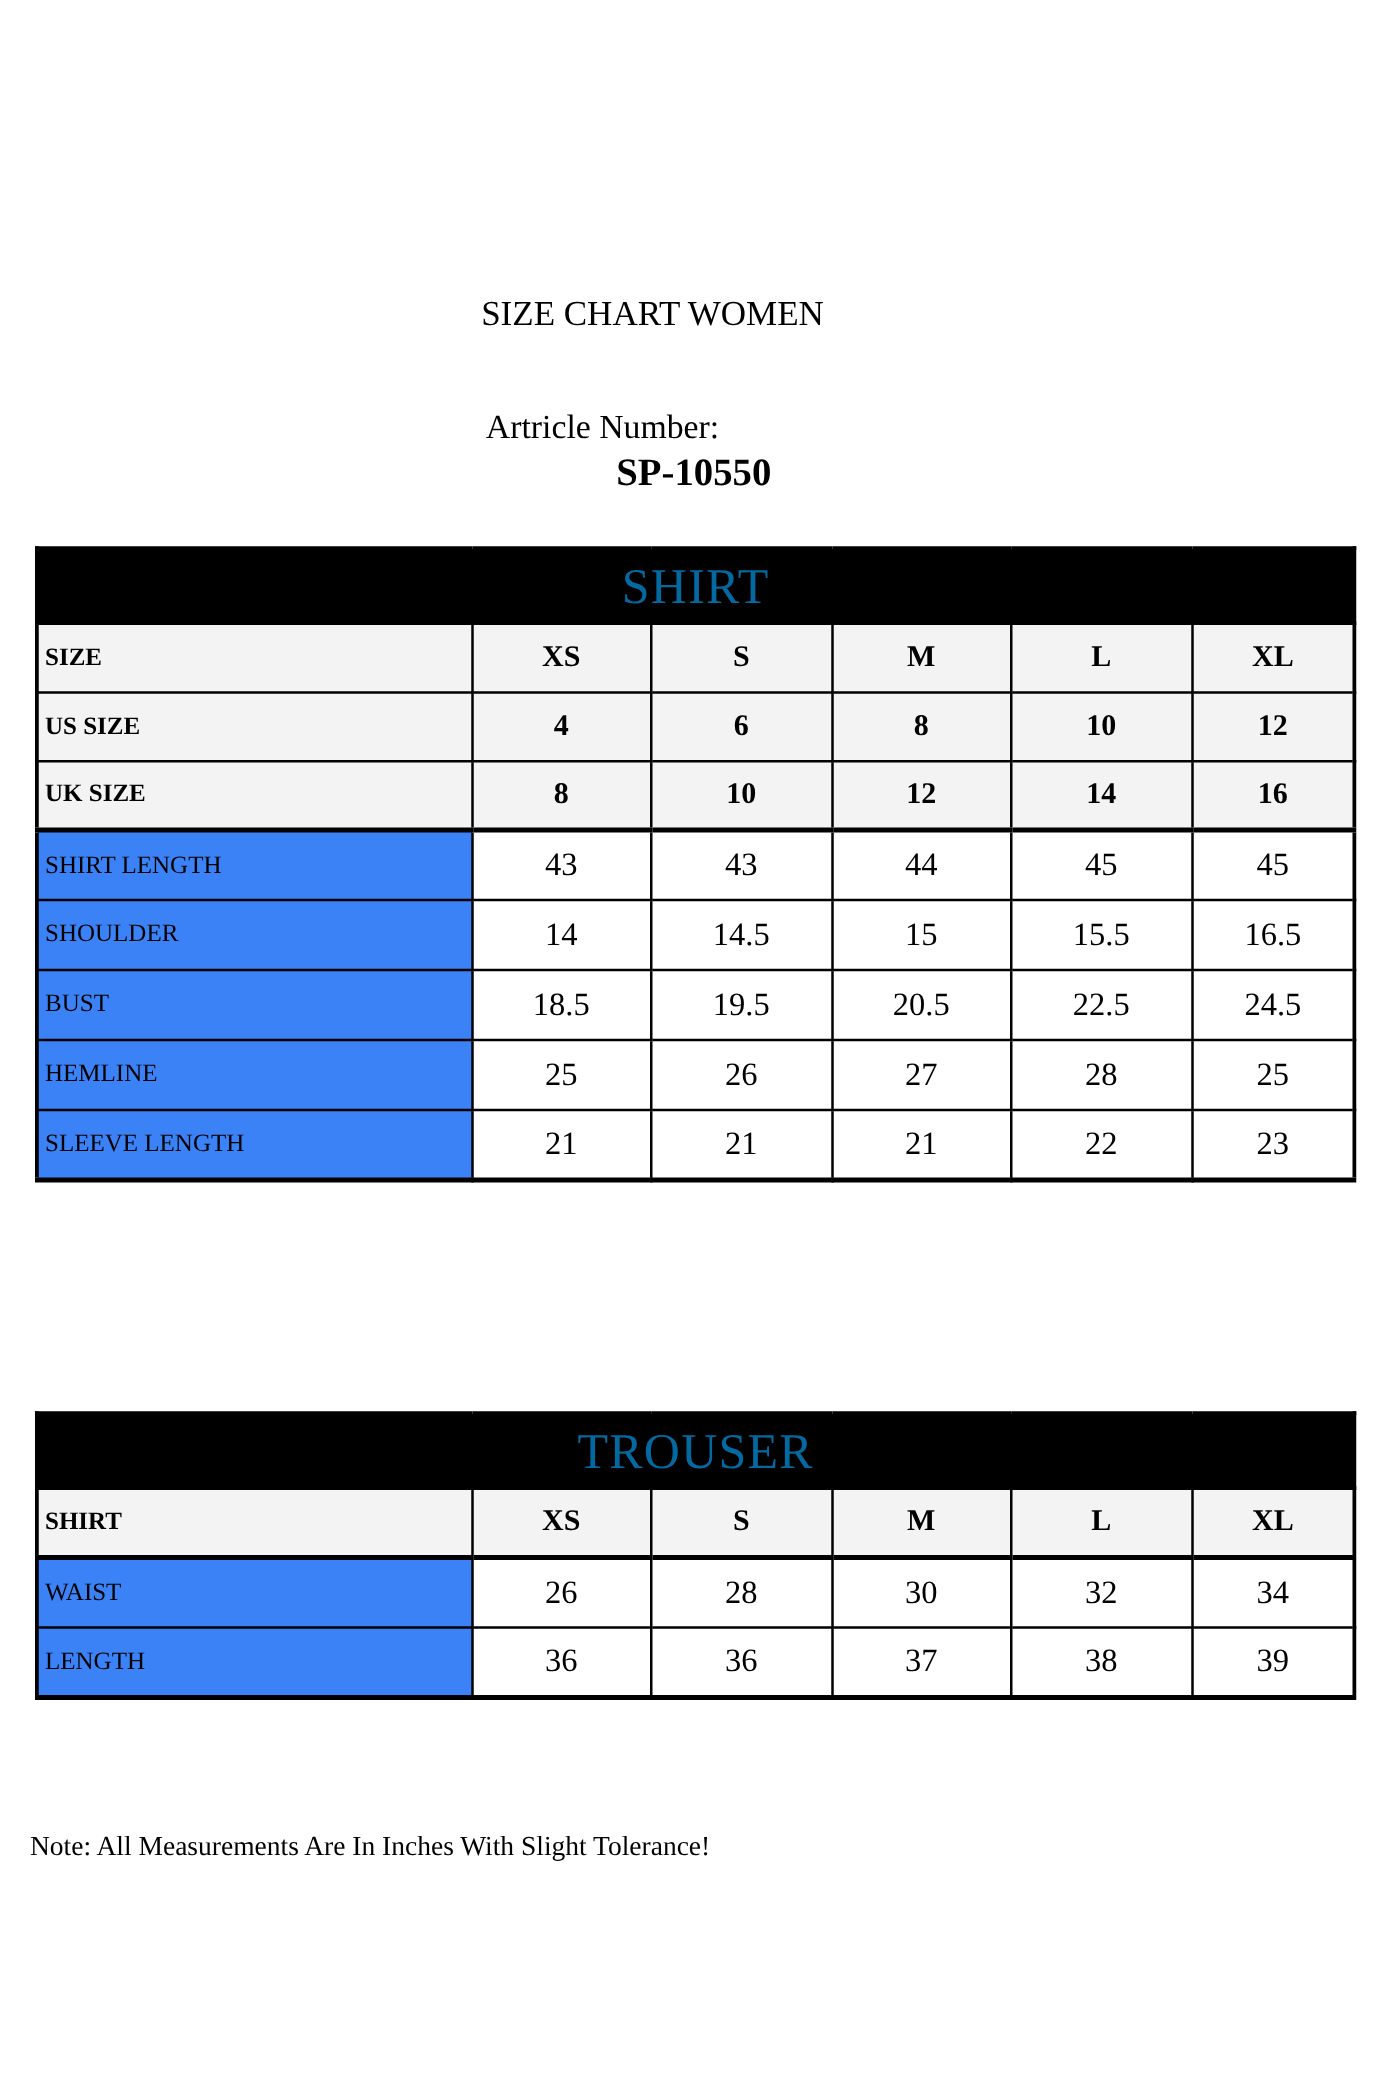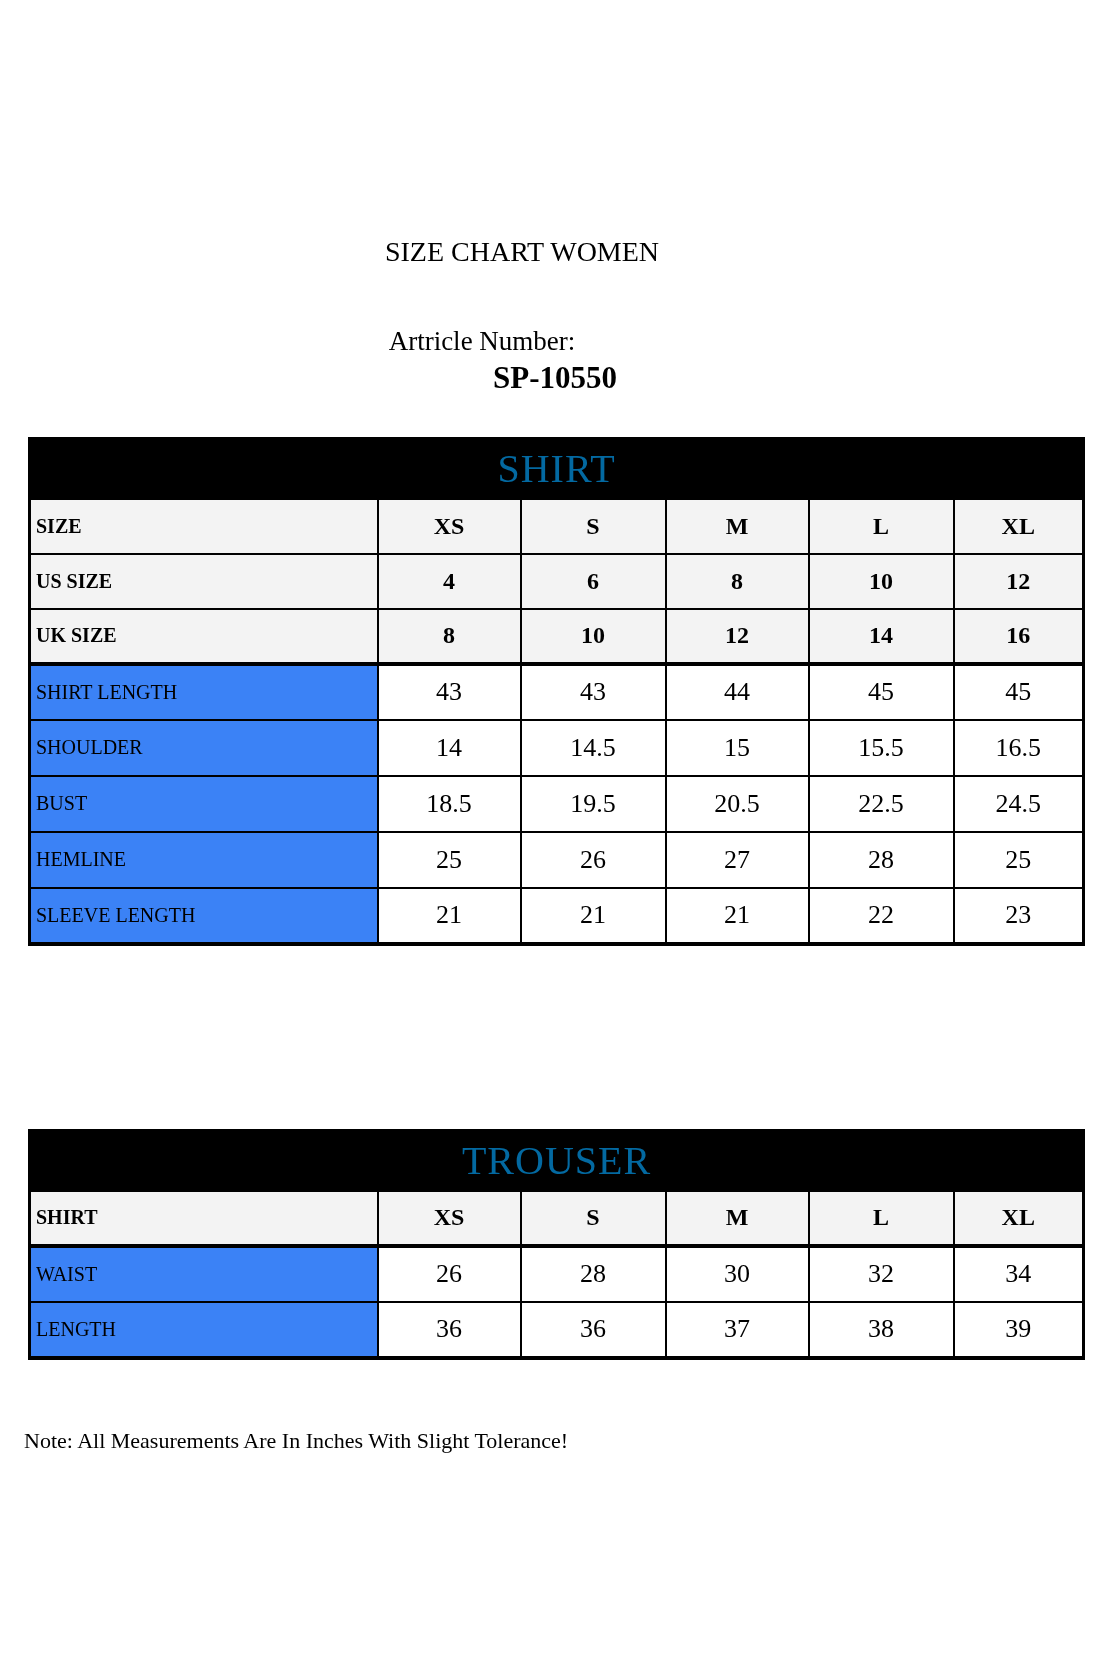--- a/index.html
+++ b/index.html
@@ -45,21 +45,21 @@
   tr.size-row { height:55px; }
   tr.size-row td { background:#f3f3f3; font-weight:bold; }
   tr.size-row td.label { font-size:20px; }
   tr.size-row td.value { font-size:24px; }
   tr.meas-row { height:56px; }
   tr.meas-row td.label { font-size:20px; font-weight:normal; }
   tr.meas-row td.value { background:#ffffff; font-size:26px; font-weight:normal; }
   tr.thick-top td { border-top:4px solid #000; }
   table.size-table { border-bottom-width:4px; }
   .note {
-    position:absolute; left:24px; top:1428px;
+    position:absolute; left:24px; top:1464px;
     font-size:22px; font-weight:normal;
   }
 </style>
 </head>
 <body>
 
 <h1 class="doc-title">SIZE CHART WOMEN</h1>
 <div class="article-label">Artricle Number:</div>
 <div class="article-number">SP-10550</div>
 

